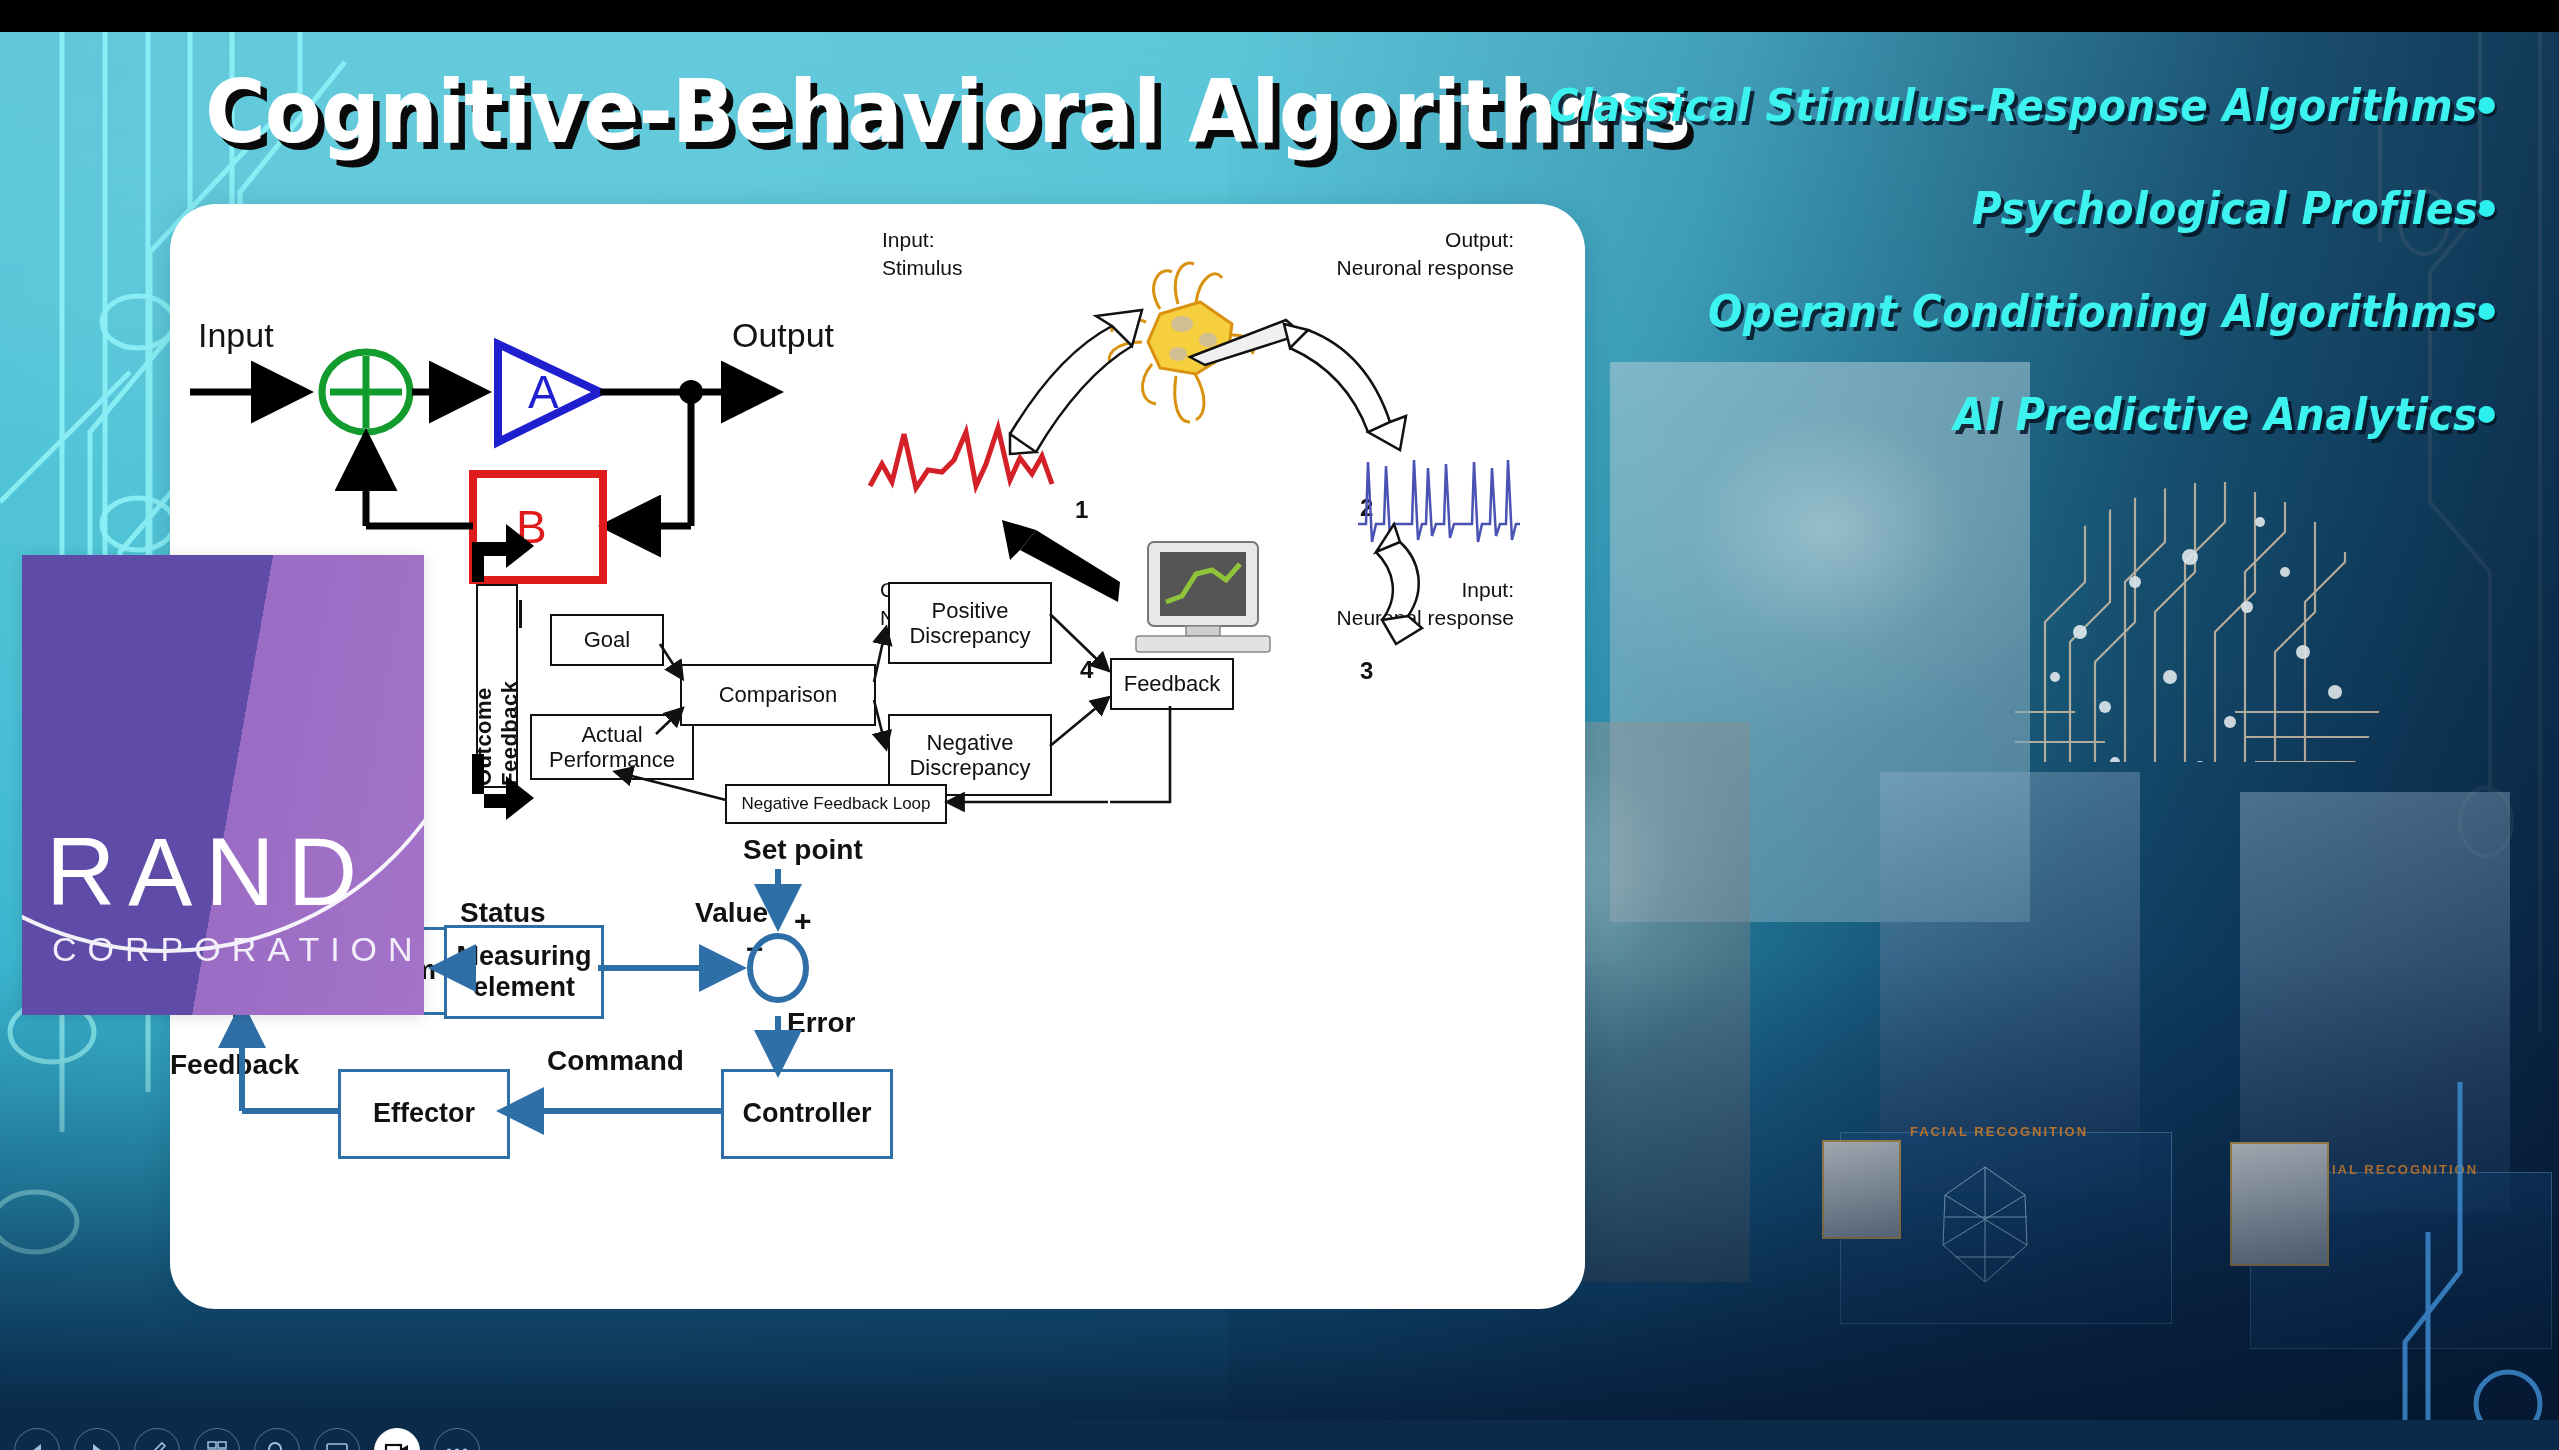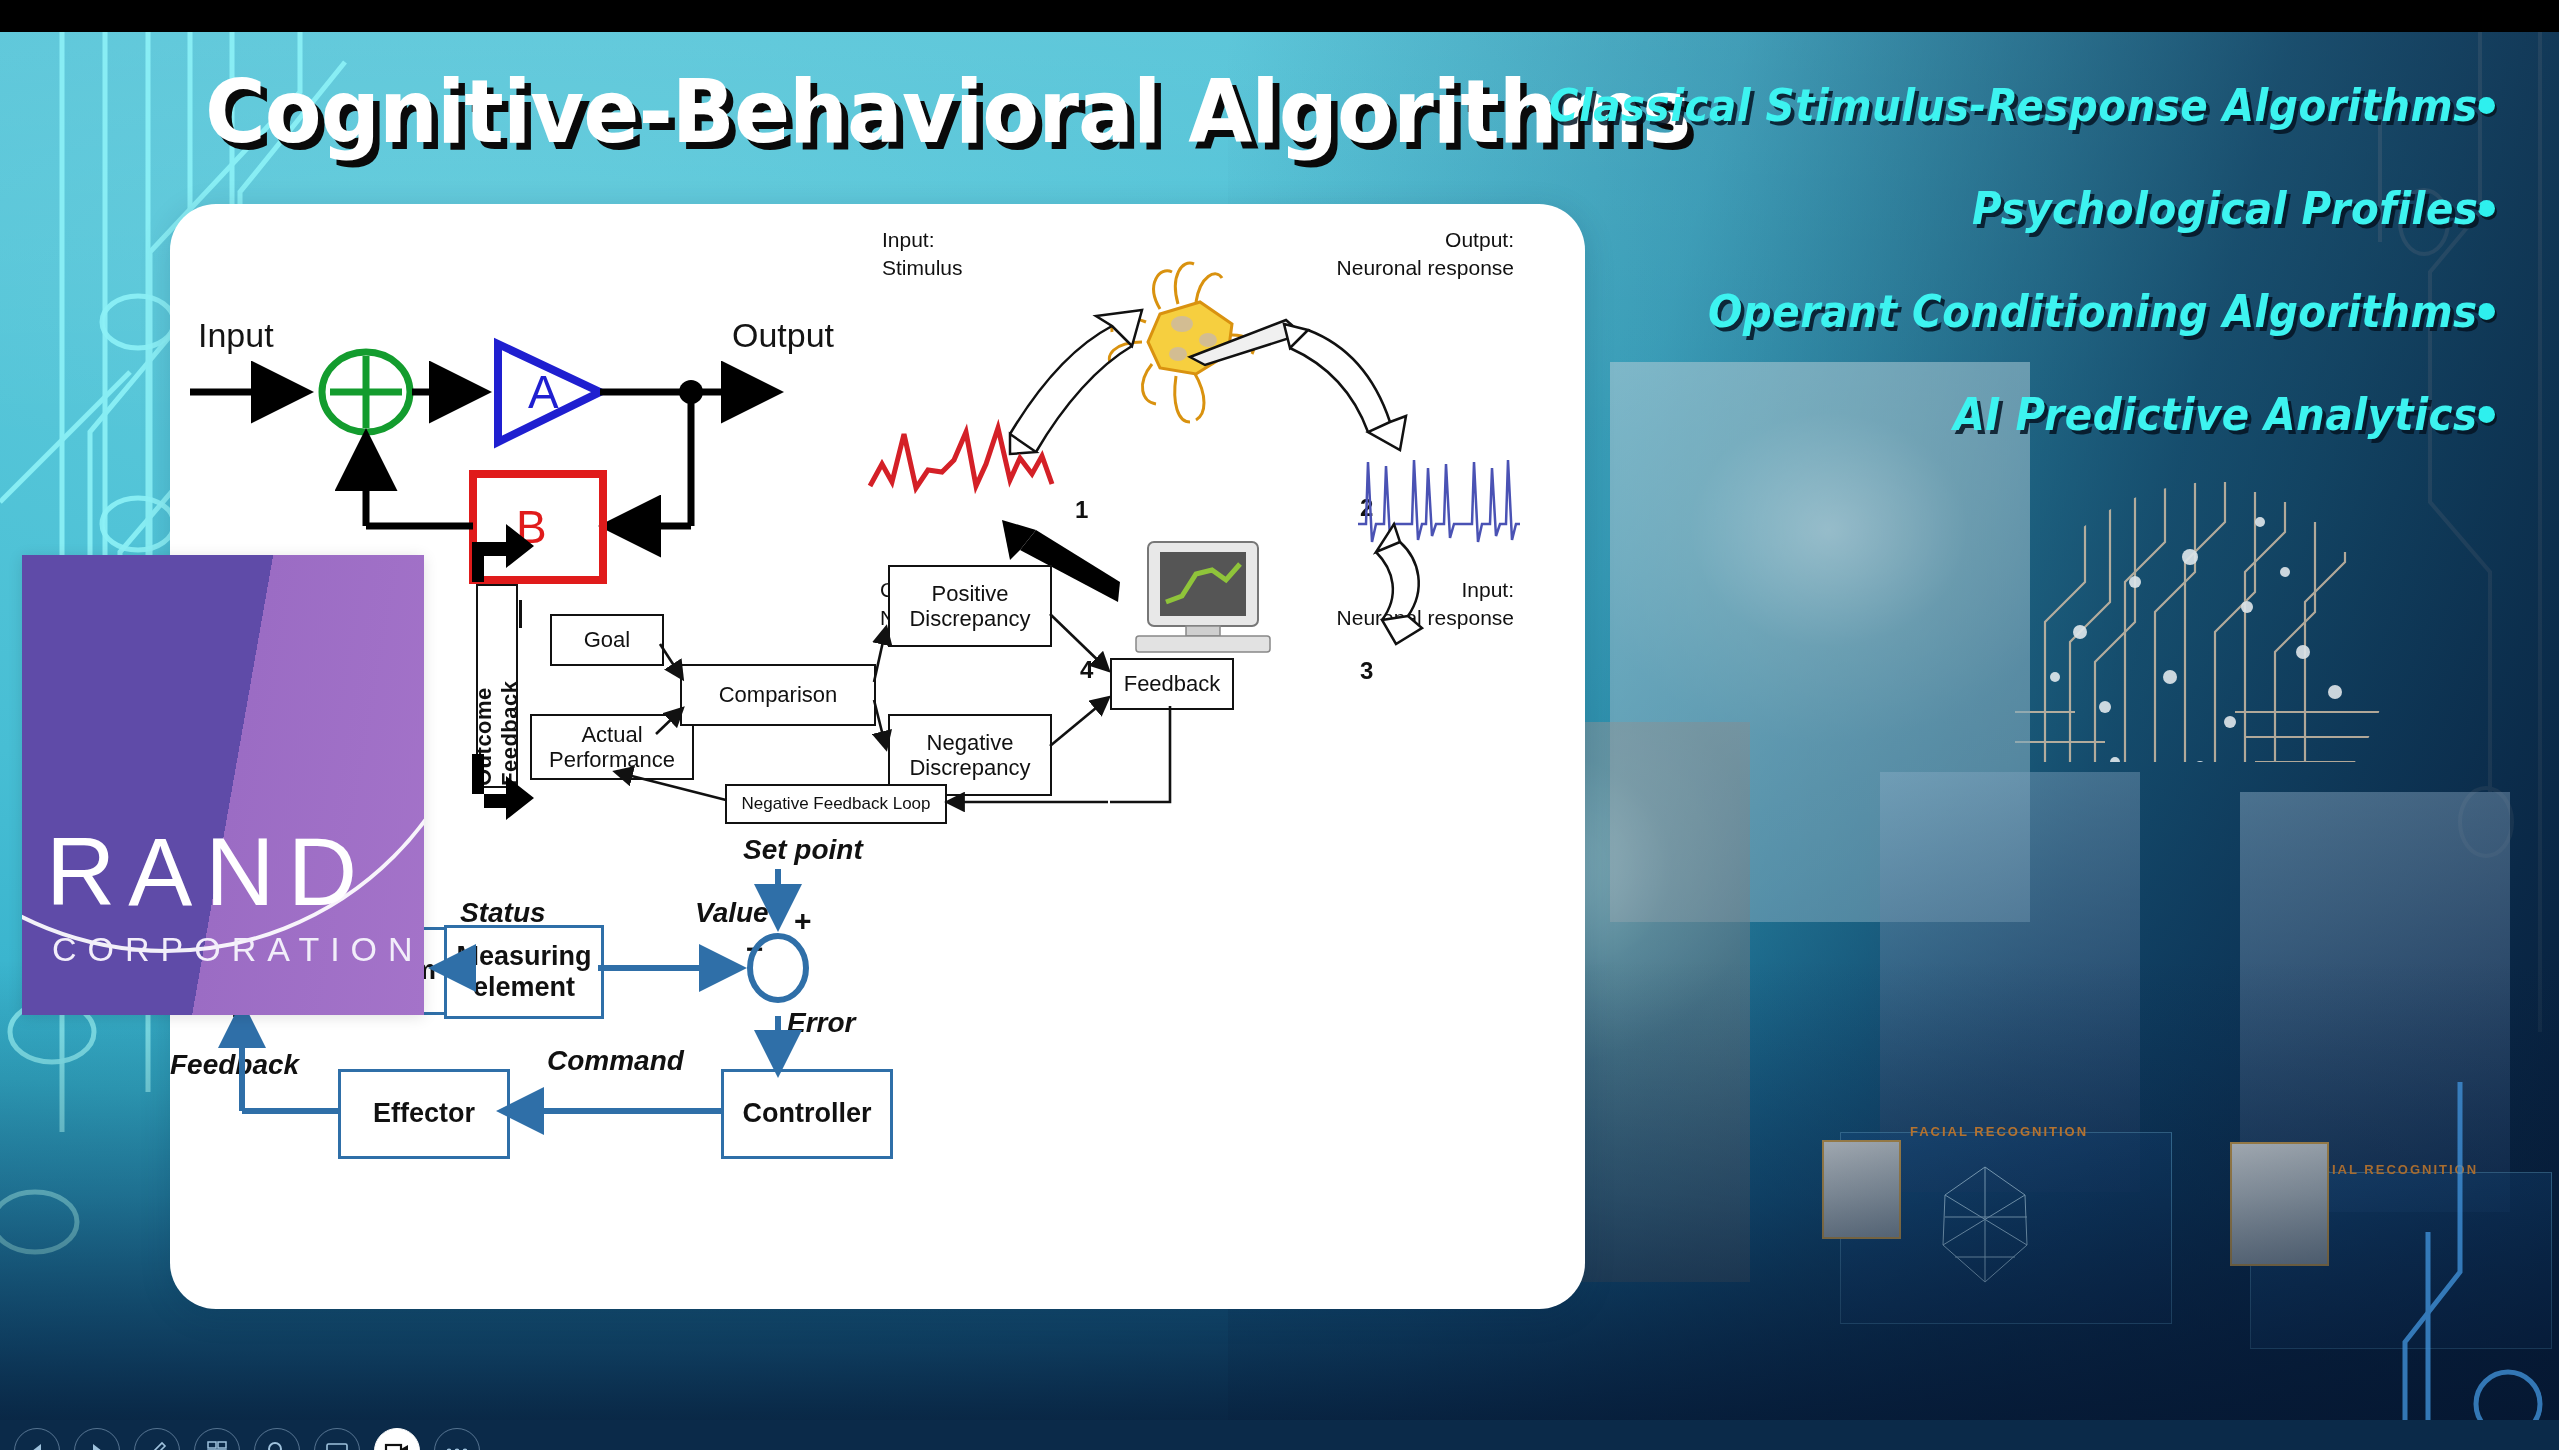--- a/index.html
+++ b/index.html
@@ -109,21 +109,21 @@
   .f-box.sm{font-size:17px;border-width:2px;}
   .v-label{position:absolute;border:2px solid #111;background:#fff;
     display:flex;align-items:center;justify-content:center;}
   .v-label span{writing-mode:vertical-rl;transform:rotate(180deg);
     font-size:22px;font-weight:bold;color:#111;letter-spacing:.5px;font-family:"Liberation Sans",sans-serif;}
 
   
   .c-box{position:absolute;border:3px solid #2f6fa8;background:#fff;
     display:flex;align-items:center;justify-content:center;text-align:center;
     font-size:27px;font-weight:bold;color:#111;line-height:1.15;font-family:"Liberation Sans",sans-serif;}
-  .c-lab{position:absolute;font-size:28px;font-weight:bold;font-style:italic;color:#111;
+  .c-lab{position:absolute;font-size:28px;font-weight:bold;color:#111;
     font-family:"Liberation Sans",sans-serif;}
   .c-sign{position:absolute;font-size:30px;font-weight:bold;color:#111;font-family:"Liberation Sans",sans-serif;}
 
   
   .toolbar{position:absolute;left:0;bottom:0;width:100%;height:62px;
     background:#0b2a49;display:flex;align-items:center;padding-left:14px;gap:14px;}
   .tb-btn{width:44px;height:44px;border-radius:50%;border:1px solid rgba(175,205,230,.45);
     display:flex;align-items:center;justify-content:center;cursor:pointer;}
   .tb-btn.active{background:#ffffff;border-color:#ffffff;}
   .tb-ico{display:block;}
@@ -389,21 +389,21 @@
         <path d="M10 250 L10 290 L44 290 L44 272 L72 294 L44 316 L44 304 L22 304 L22 250 Z" fill="#000"></path>
       </svg>
       <div style="position:absolute;left:349px;top:396px;width:3px;height:28px;background:#111;"></div>
 
       <div class="f-box" style="left:380px;top:410px;width:110px;height:48px;">Goal</div>
       <div class="f-box" style="left:360px;top:510px;width:160px;height:62px;">
         <span style="white-space:pre-line">Actual
 Performance</span>
       </div>
       <div class="f-box" style="left:510px;top:460px;width:192px;height:58px;text-align:right;">Comparison</div>
-      <div class="f-box" style="left:718px;top:361px;width:160px;height:78px;">
+      <div class="f-box" style="left:718px;top:378px;width:160px;height:78px;">
         <span style="white-space:pre-line">Positive
 Discrepancy</span>
       </div>
       <div class="f-box" style="left:718px;top:510px;width:160px;height:78px;">
         <span style="white-space:pre-line">Negative
 Discrepancy</span>
       </div>
       <div class="f-box" style="left:940px;top:454px;width:120px;height:48px;">Feedback</div>
       <div class="f-box sm" style="left:555px;top:580px;width:218px;height:36px;">Negative Feedback Loop</div>
 

